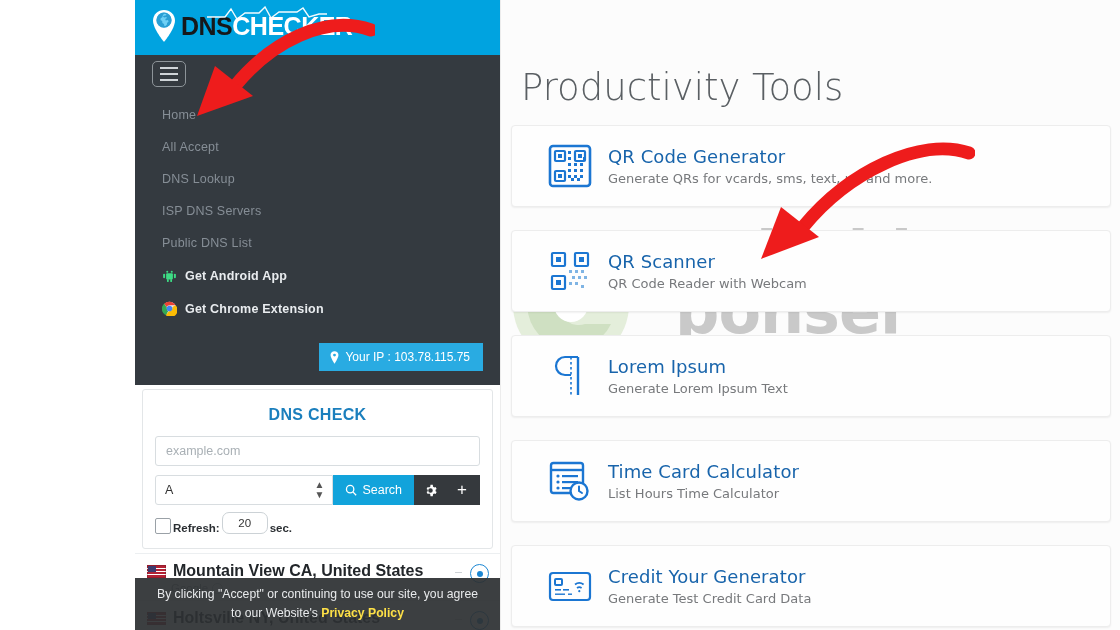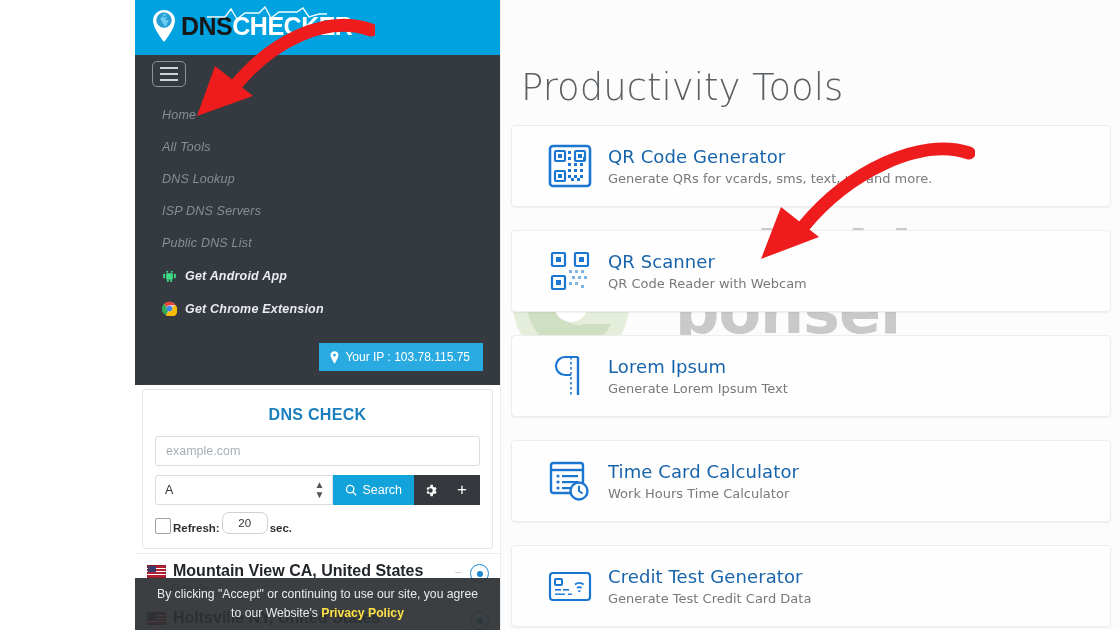--- a/index.html
+++ b/index.html
@@ -74,21 +74,20 @@
   }
   .ham i { display:block; width: 18px; height: 2px; background: #cfd4d8; }
 
   .navlist { position: absolute; left: 0; top: 44px; width: 100%; }
   .navitem {
     display: block;
     padding: 9px 27px;
     color: #868e96;
     font-size: 12.5px;
     letter-spacing: .2px;
-    font-style: italic;
   }
   .navitem.with-icon {
     color: #e9ecef;
     font-weight: 700;
     font-size: 12.5px;
     padding-left: 27px;
     display: flex; align-items: center; gap: 8px;
   }
   .navicon { width: 15px; height: 15px; display: inline-block; flex: 0 0 auto; }
 
@@ -352,21 +351,21 @@
 
     <div class="navdark">
       <div class="ham">
         <i></i>
         <i></i>
         <i></i>
       </div>
 
       <div class="navlist">
         <a class="navitem">Home</a>
-        <a class="navitem">All Tools</a>
+        <a class="navitem">All Accept</a>
         <a class="navitem">DNS Lookup</a>
         <a class="navitem">ISP DNS Servers</a>
         <a class="navitem">Public DNS List</a>
 
         <a class="navitem with-icon">
           <span class="navicon">
             <svg width="15" height="15" viewBox="0 0 16 16">
               <g fill="#3ddc84">
                 <rect x="4.4" y="5.6" width="7.2" height="6.6" rx="1.1"></rect>
                 <circle cx="5.6" cy="3.9" r="1.1"></circle>
@@ -583,21 +582,21 @@
                   <rect x="15" y="23" width="16" height="2.2"></rect>
                 <circle cx="11" cy="30" r="1.6"></circle>
                   <rect x="15" y="29" width="10" height="2.2"></rect>
               </g>
               <circle cx="32" cy="33" r="8.5" fill="#ffffff" stroke="#1b76d2" stroke-width="2.4"></circle>
               <path d="M32 28.5V33l3 2" fill="none" stroke="#1b76d2" stroke-width="2" stroke-linecap="round"></path>
             </svg>
           </div>
           <div class="card-body">
             <div class="card-title">Time Card Calculator</div>
-            <div class="card-sub">Work Hours Time Calculator</div>
+            <div class="card-sub">List Hours Time Calculator</div>
           </div>
         </div>
 
         <div class="card">
           <div class="card-icon">
             <svg width="46" height="36" viewBox="0 0 46 36">
               <rect x="3" y="5" width="40" height="27" rx="3" fill="none" stroke="#1b76d2" stroke-width="2.2"></rect>
               <rect x="8" y="11" width="7" height="6" rx="1" fill="none" stroke="#1b76d2" stroke-width="2"></rect>
               <g fill="none" stroke="#1b76d2" stroke-width="1.8">
                 <path d="M28 16.5a7 7 0 018.6 0"></path>
@@ -606,21 +605,21 @@
               <circle cx="32.3" cy="23.2" r="1.1" fill="#1b76d2"></circle>
               <g fill="#1b76d2">
                 <rect x="8" y="21" width="6" height="1.6"></rect>
                   <rect x="16" y="21" width="6" height="1.6"></rect>
                 <rect x="8" y="25.5" width="10" height="1.4"></rect>
                   <rect x="21" y="25.5" width="4" height="1.4"></rect>
               </g>
             </svg>
           </div>
           <div class="card-body">
-            <div class="card-title">Credit Test Generator</div>
+            <div class="card-title">Credit Your Generator</div>
             <div class="card-sub">Generate Test Credit Card Data</div>
           </div>
         </div>
 
       </div>
     </div>
   </div>
 
   <svg class="arrow" id="arrow1" width="200" height="120" viewBox="0 0 200 120">
     <path d="M196 22 C150 6 96 34 60 78" fill="none" stroke="#ee1c1c" stroke-width="13" stroke-linecap="round"></path>

